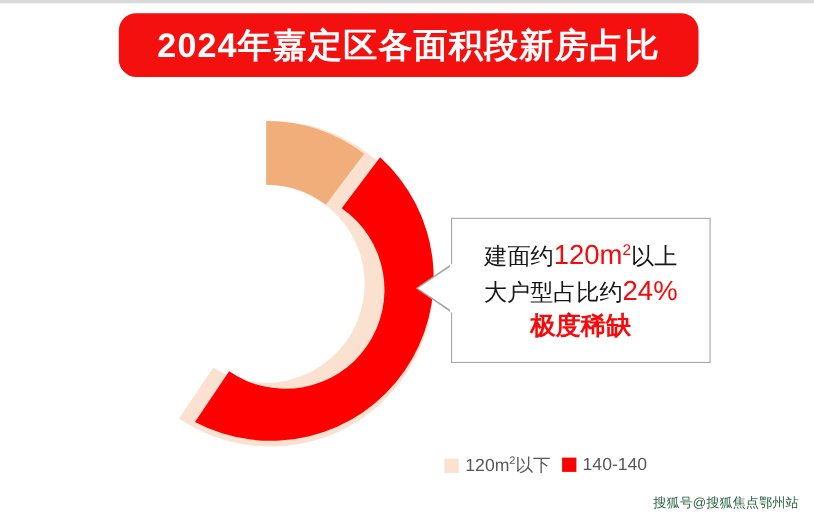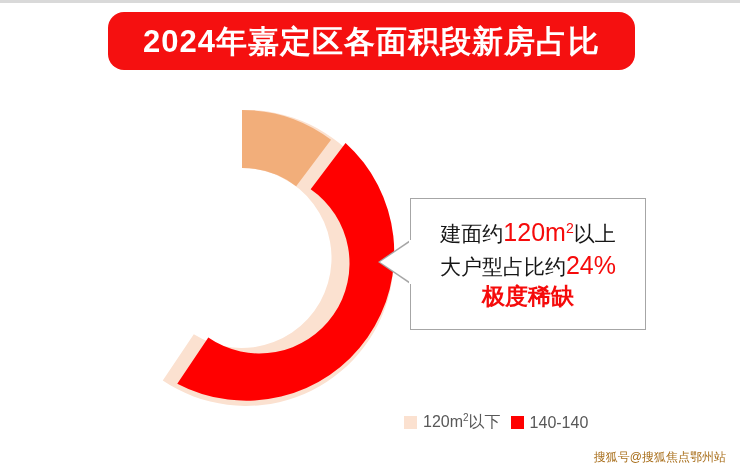--- a/index.html
+++ b/index.html
@@ -111,21 +111,21 @@
     font-size:16px;color:#585858;white-space:nowrap;
     letter-spacing:0px;
   }
   .legend-label .sup{font-size:10px;vertical-align:super;}
 
   
   .watermark{
     position:absolute;
     right:14px;bottom:5px;
     display:flex;align-items:center;gap:3px;
-    color:#a16207;font-size:12px;white-space:nowrap;
+    color:#14532d;font-size:12px;white-space:nowrap;
     opacity:.92;
   }
 </style>
 </head>
 <body>
 
 <div id="canvas">
 
   <div class="top-rule"></div>
 

